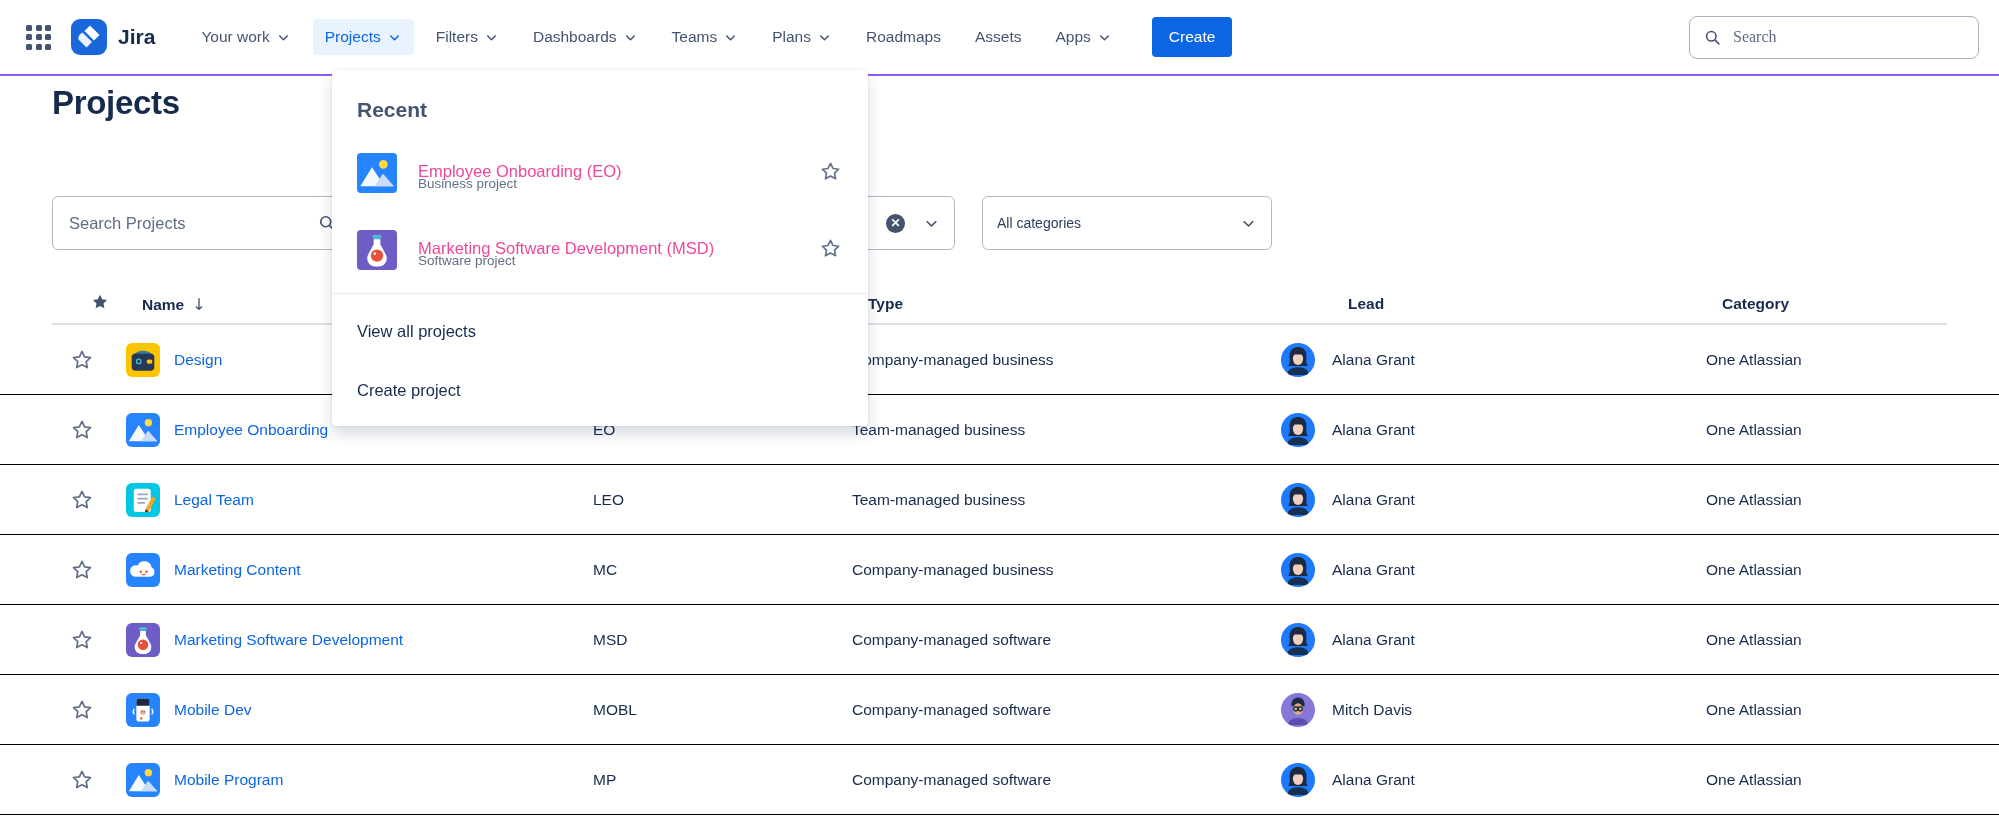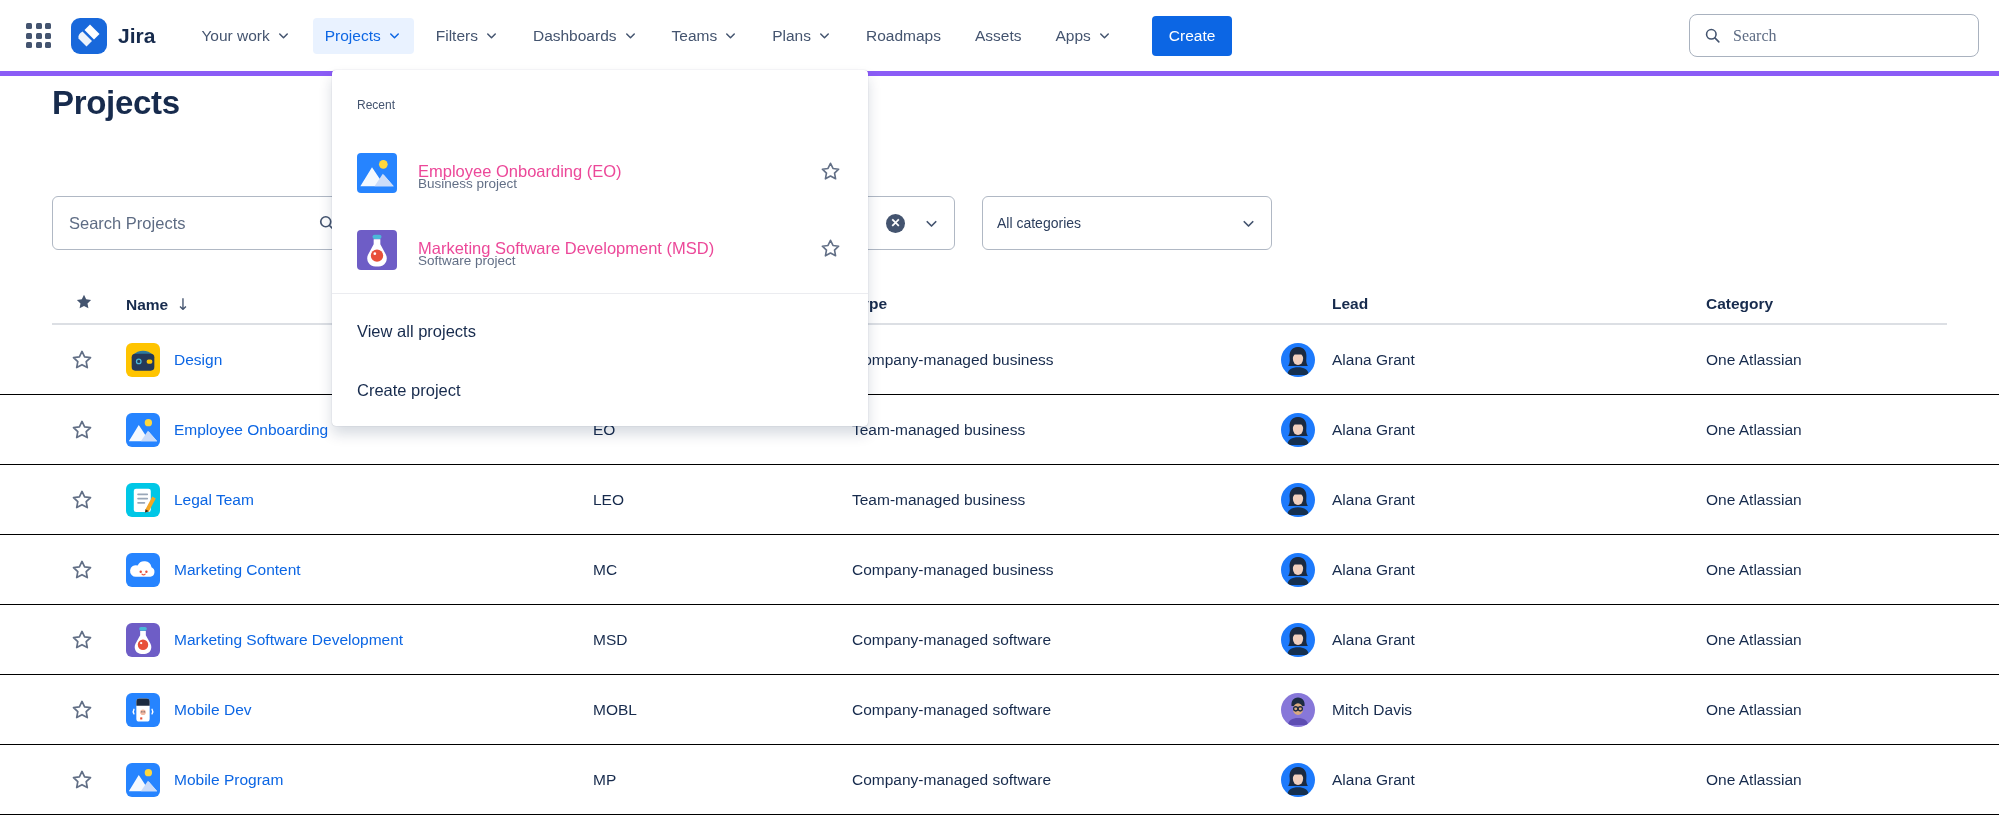--- a/index.html
+++ b/index.html
@@ -1,21 +1,21 @@
 <!DOCTYPE html>
 <html><head>
 <meta charset="utf-8">
 <style>
   * { box-sizing: border-box; }
   body { margin:0; background:#fff; font-family:"Liberation Sans", sans-serif; color:#172B4D; }
   .canvas { position:relative; width:1999px; height:816px; overflow:hidden; background:#fff; }
 
   
   .topnav { position:absolute; top:0; left:0; right:0; height:76px; display:flex; align-items:center;
-            padding:0 20px; border-bottom:5px solid #8b5cf6; background:#fff; z-index:10; }
+            padding:0 20px; border-bottom:2px solid #8b5cf6; background:#fff; z-index:10; }
   .appgrid { display:grid; grid-template-columns:repeat(3,6px); grid-gap:3.5px; margin:0 18px 0 6px; cursor:pointer; }
   .appgrid i { width:6px; height:6px; background:#44546F; border-radius:1.5px; }
   .logo { width:40px; height:40px; margin-right:9px; }
   .brand { font-size:21px; font-weight:700; color:#172B4D; margin-right:34px; }
   .nav-items { display:flex; align-items:center; gap:10px; }
   .nav-item { display:flex; align-items:center; gap:6px; padding:9px 12px; border-radius:4px;
               font-size:15.5px; font-weight:500; color:#44546F; cursor:pointer; white-space:nowrap; }
   .nav-item.active { background:#E9F2FF; color:#0C66E4; }
   .nav-item .chev svg { display:block; }
   .create-btn { margin-left:28px; background:#0C66E4; color:#fff; border:none; border-radius:4px;
@@ -32,40 +32,40 @@
                   background:#fff; display:flex; align-items:center; padding:0 14px; }
   .search-projects { left:52px; width:300px; gap:10px; }
   .search-projects input { border:none; outline:none; flex:1; font-size:16.5px; font-family:inherit; color:#172B4D; background:transparent; }
   .filter-clear { left:790px; width:165px; justify-content:flex-end; gap:18px; cursor:pointer; }
   .clear-badge { width:19px; height:19px; border-radius:50%; background:#44546F; color:#fff; font-size:12px; font-weight:700;
                  display:flex; align-items:center; justify-content:center; line-height:1; }
   .categories-select { left:982px; width:290px; justify-content:space-between; cursor:pointer; }
   .categories-select .sel-label { font-size:14px; color:#2C3E5D; }
 
   
-  .thead { position:absolute; left:0; right:0; top:285px; height:38px; font-size:15.5px; font-weight:700; color:#172B4D; }
+  .thead { position:absolute; left:16px; right:0; top:285px; height:38px; font-size:15.5px; font-weight:700; color:#172B4D; }
   .thead .cell { position:absolute; top:50%; transform:translateY(-50%); white-space:nowrap; }
   .head-rule { position:absolute; left:52px; right:52px; top:323px; height:2px; background:#DCDFE4; }
   .rows { position:absolute; left:0; right:0; top:325px; }
   .trow { position:relative; height:70px; border-bottom:1px solid #000000; }
   .cell { position:absolute; top:50%; transform:translateY(-50%); white-space:nowrap; font-size:15.5px; }
   .c-star { left:70px; } .c-star svg { display:block; cursor:pointer; }
   .c-avatar { left:126px; width:34px; height:34px; border-radius:6px; overflow:hidden; }
   .c-name { left:174px; color:#0C66E4; font-weight:500; text-decoration:none; cursor:pointer; }
   .c-key { left:593px; } .c-type { left:852px; }
   .c-leadav { left:1281px; width:34px; height:34px; border-radius:50%; overflow:hidden; }
   .c-lead { left:1332px; } .c-cat { left:1706px; }
   .h-star { left:74px; } .h-name { left:126px; display:flex; align-items:center; gap:8px; cursor:pointer; }
   .h-type { left:852px; } .h-lead { left:1288px;margin-left:44px; } .h-cat { left:1706px; }
   .sort-arrow { font-family:"DejaVu Sans", sans-serif; font-weight:400; color:#44546F; font-size:16px; }
 
   
   .dropdown { position:absolute; left:332px; top:70px; width:536px; height:356px; background:#fff; border-radius:4px;
               box-shadow:0 0 1px rgba(9,30,66,.31), 0 8px 14px rgba(9,30,66,.16); z-index:30; }
-  .dd-recent { position:absolute; left:25px; top:28px; font-size:12px; font-weight:400; color:#44546F; }
+  .dd-recent { position:absolute; left:25px; top:28px; font-size:21px; font-weight:700; color:#44546F; }
   .dd-item { position:absolute; left:25px; right:18px; height:50px; cursor:pointer; }
   .dd-item-1 { top:80px; } .dd-item-2 { top:157px; }
   .dd-avatar { position:absolute; left:0; top:3px; width:40px; height:40px; border-radius:4px; overflow:hidden; }
   .dd-title { position:absolute; left:61px; top:12px; font-size:16.5px; color:#ec4899; }
   .dd-sub { position:absolute; left:61px; top:26px; font-size:13.5px; color:#626F86; }
   .dd-star { position:absolute; right:8px; top:10px; cursor:pointer; }
   .dd-divider { position:absolute; left:0; right:0; top:223px; height:1px; background:#EBECF0; }
   .dd-action { position:absolute; left:25px; font-size:16.5px; color:#172B4D; cursor:pointer; }
   .dd-action-0 { top:252px; } .dd-action-1 { top:311px; }
 </style>

